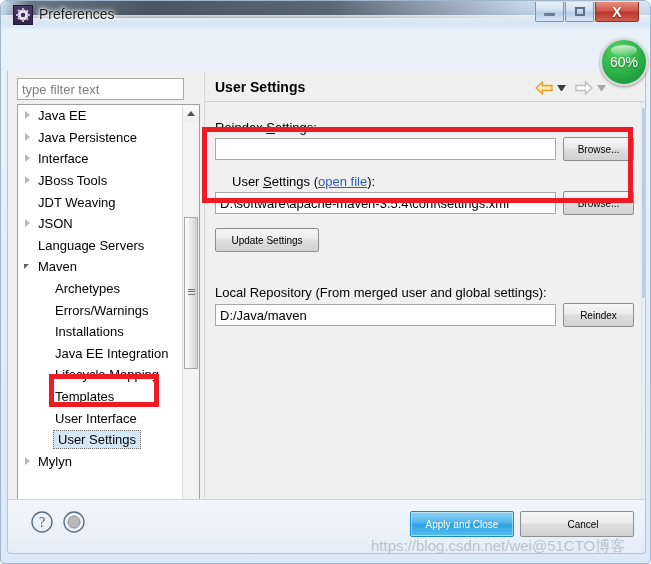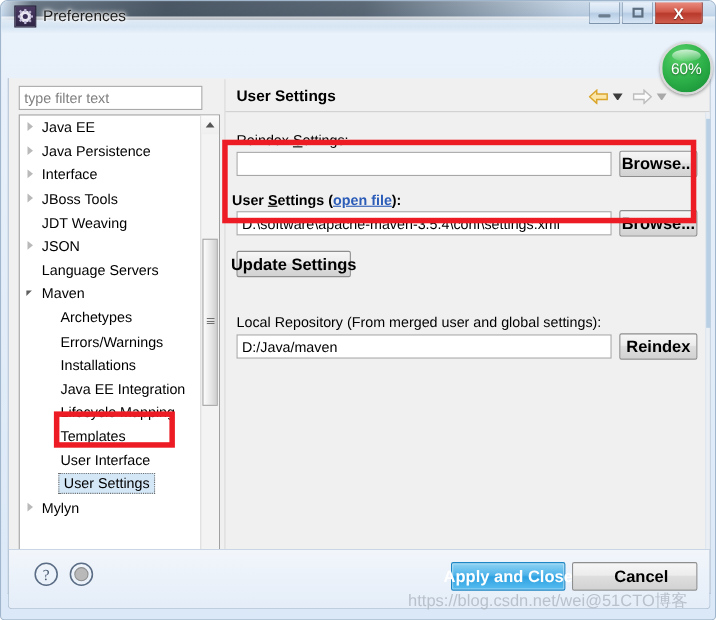--- a/index.html
+++ b/index.html
@@ -353,27 +353,26 @@
     outline: none;
     height: 22px;
   }
   .btn {
     position: absolute;
     box-sizing: border-box;
     background: linear-gradient(to bottom, #f6f6f6 0%, #ececec 45%, #dedede 50%, #d2d2d2 100%);
     border: 1px solid #8e8e8e;
     border-radius: 2px;
     font-family: "Liberation Sans", sans-serif;
-    font-size: 15px;
+    font-size: 10px;
     color: #000;
     height: 24px;
     cursor: default;
     display: flex; align-items: center; justify-content: center;
     white-space: nowrap;
-    font-weight: bold;
   }
   .btn.primary {
     background: linear-gradient(to bottom, #8fd3f4 0%, #4fb4ea 45%, #2da0e0 52%, #57bdf0 100%);
     border: 1px solid #1d86c4;
     box-shadow: inset 0 0 0 1px rgba(255,255,255,0.45);
   }
 
   #open-file-link {
     color: #2b5cb8;
     text-decoration: underline;
@@ -645,21 +644,21 @@
           <div class="caret-down dim"></div>
         </div>
       </div>
 
       <div class="field-label" style="left:10px; top:48px;"><span>Reindex </span><span class="mnemonic">S</span><span>ettings:</span></div>
 
       <input class="text-field" style="left: 10px; top: 66px; width: 341px;" type="text" value="">
 
       <div class="btn" style="left:358px; top:65px; width:71px;">Browse...</div>
 
-      <div class="field-label" style="left:6px; top:102px;font-weight:bold;"><span>User </span><span class="mnemonic">S</span><span>ettings (</span><span id="open-file-link">open file</span><span>):</span></div>
+      <div class="field-label" style="left:27px; top:102px;"><span>User </span><span class="mnemonic">S</span><span>ettings (</span><span id="open-file-link">open file</span><span>):</span></div>
 
       <input class="text-field" style="left: 10px; top: 120px; width: 341px;" type="text" value="D:\software\apache-maven-3.5.4\conf\settings.xml">
 
       <div class="btn" style="left:358px; top:119px; width:71px;">Browse...</div>
 
       <div class="btn" style="left:10px; top:156px; width:104px;">Update Settings</div>
 
       <div class="field-label" style="left:10px; top:213px;">Local Repository (From merged user and global settings):</div>
 
       <input class="text-field" style="left: 10px; top: 232px; width: 341px;" type="text" value="D:/Java/maven">

